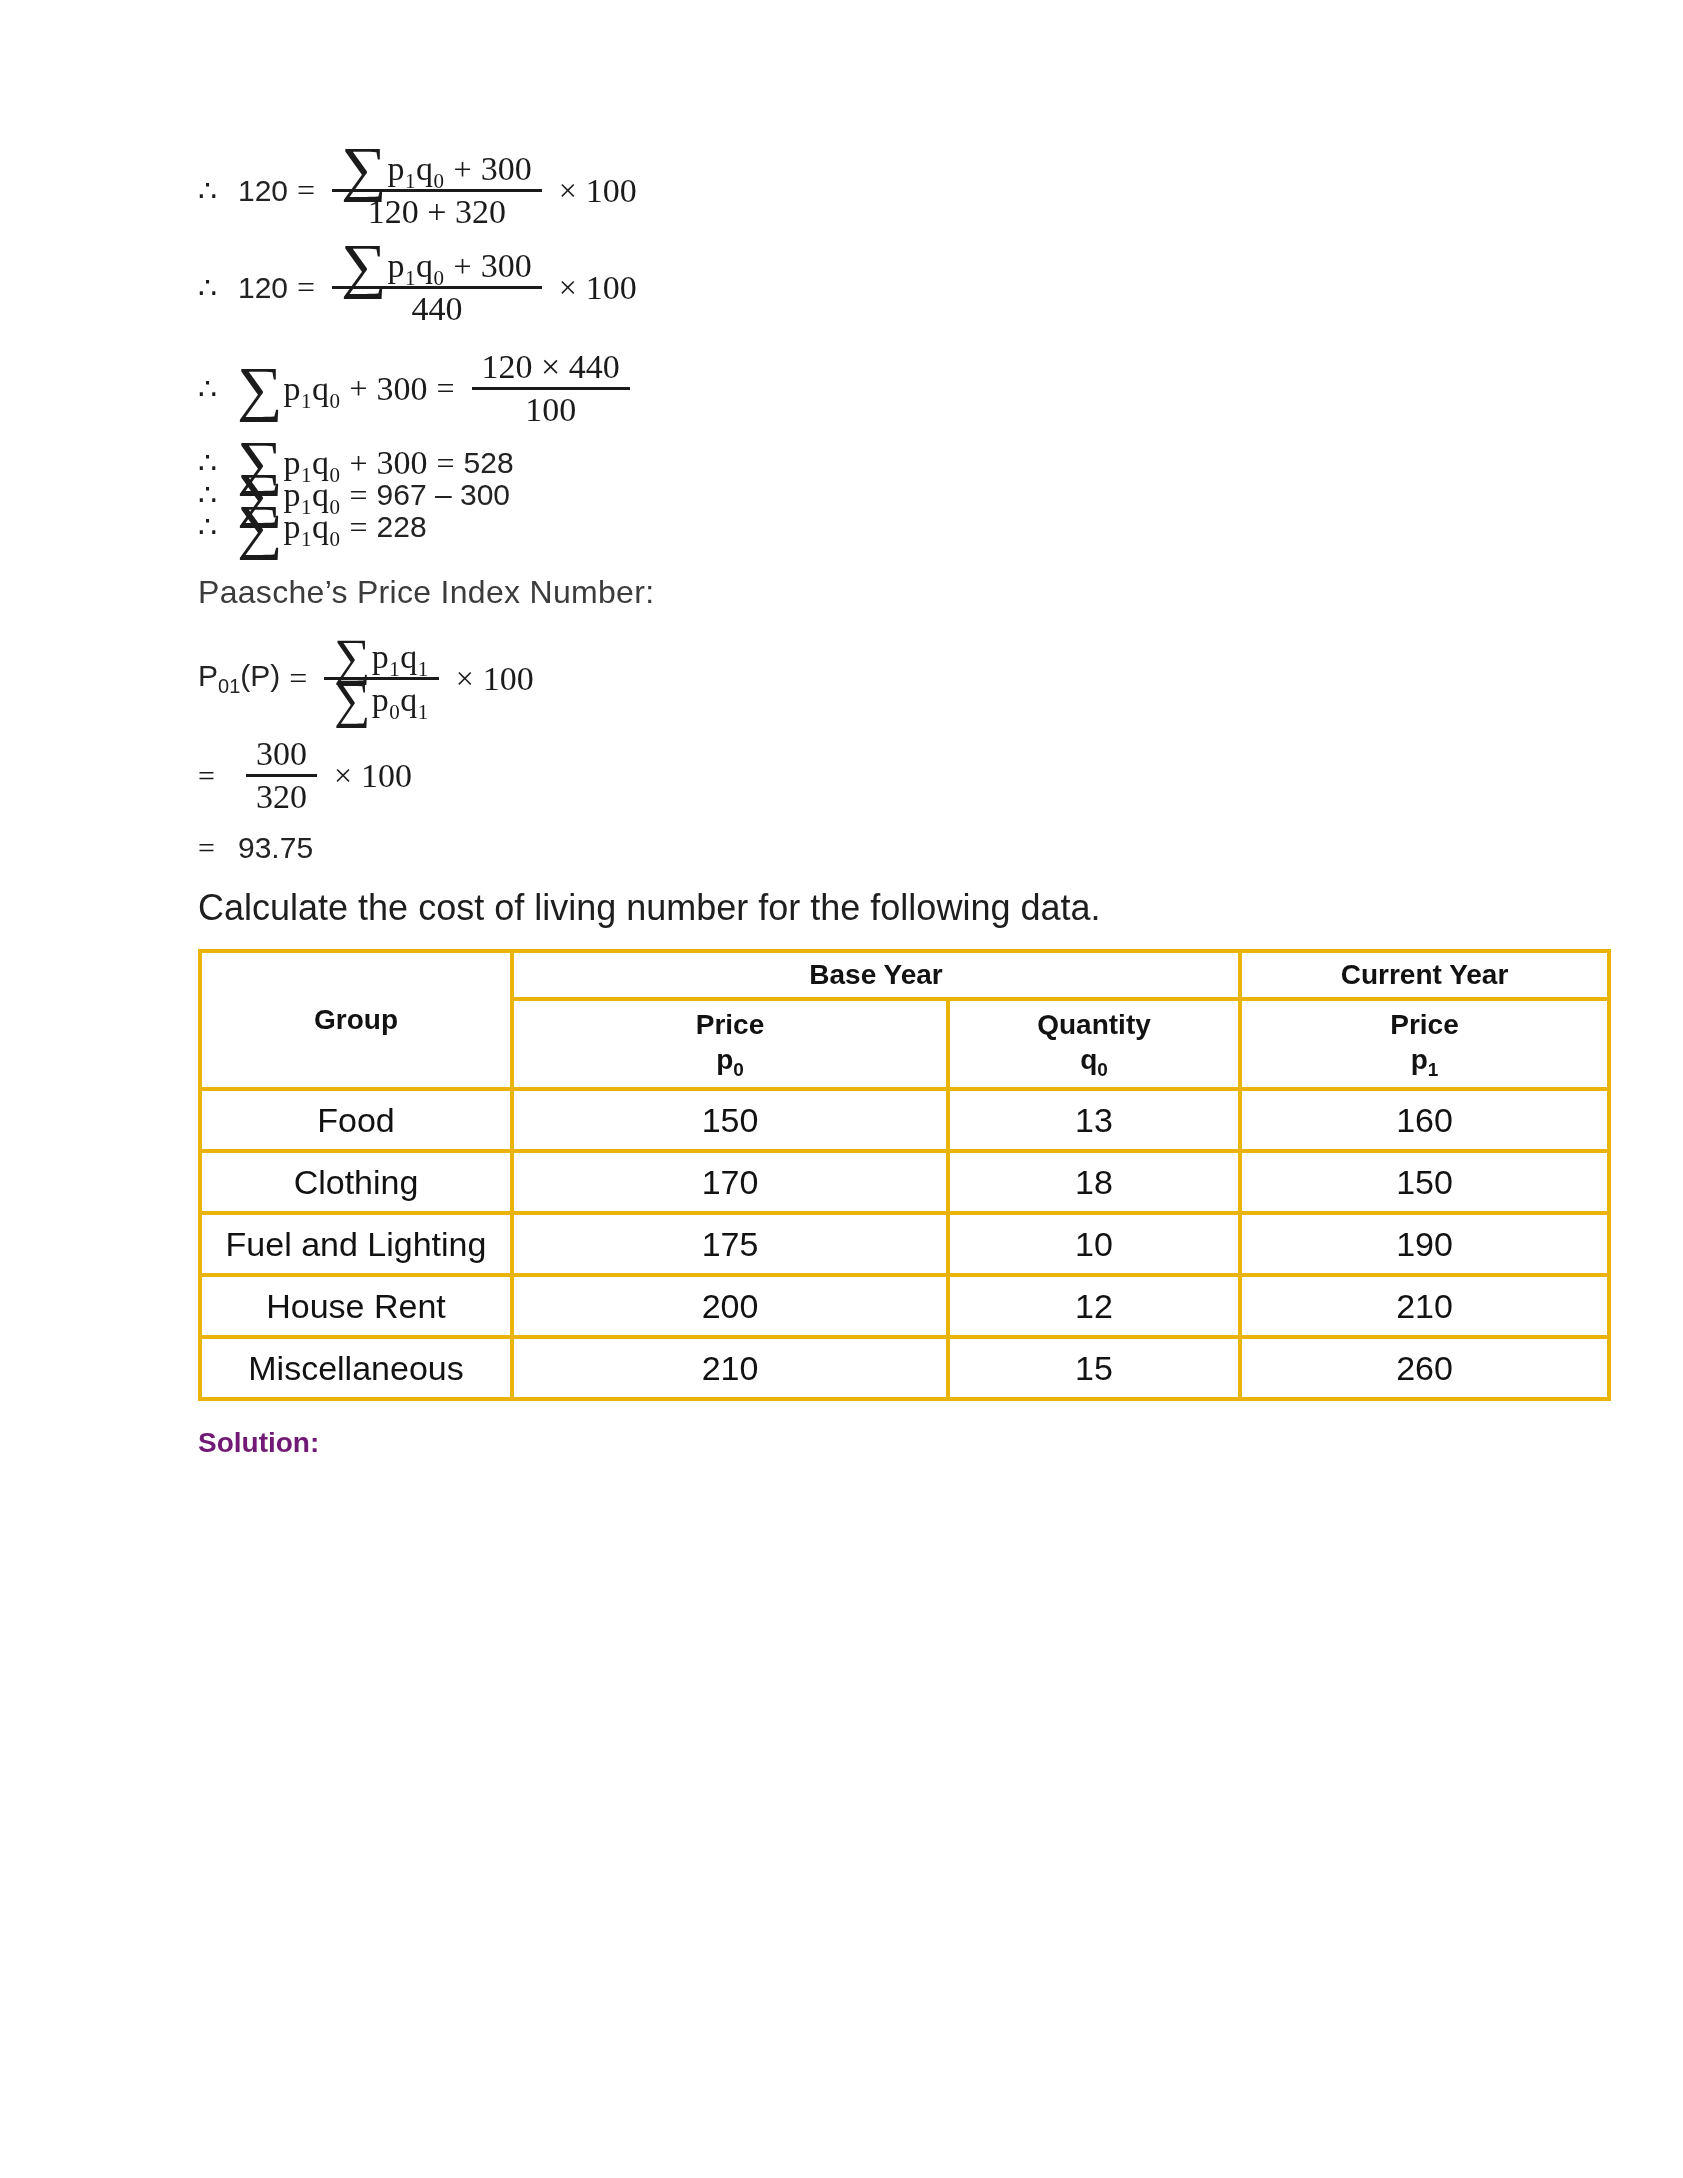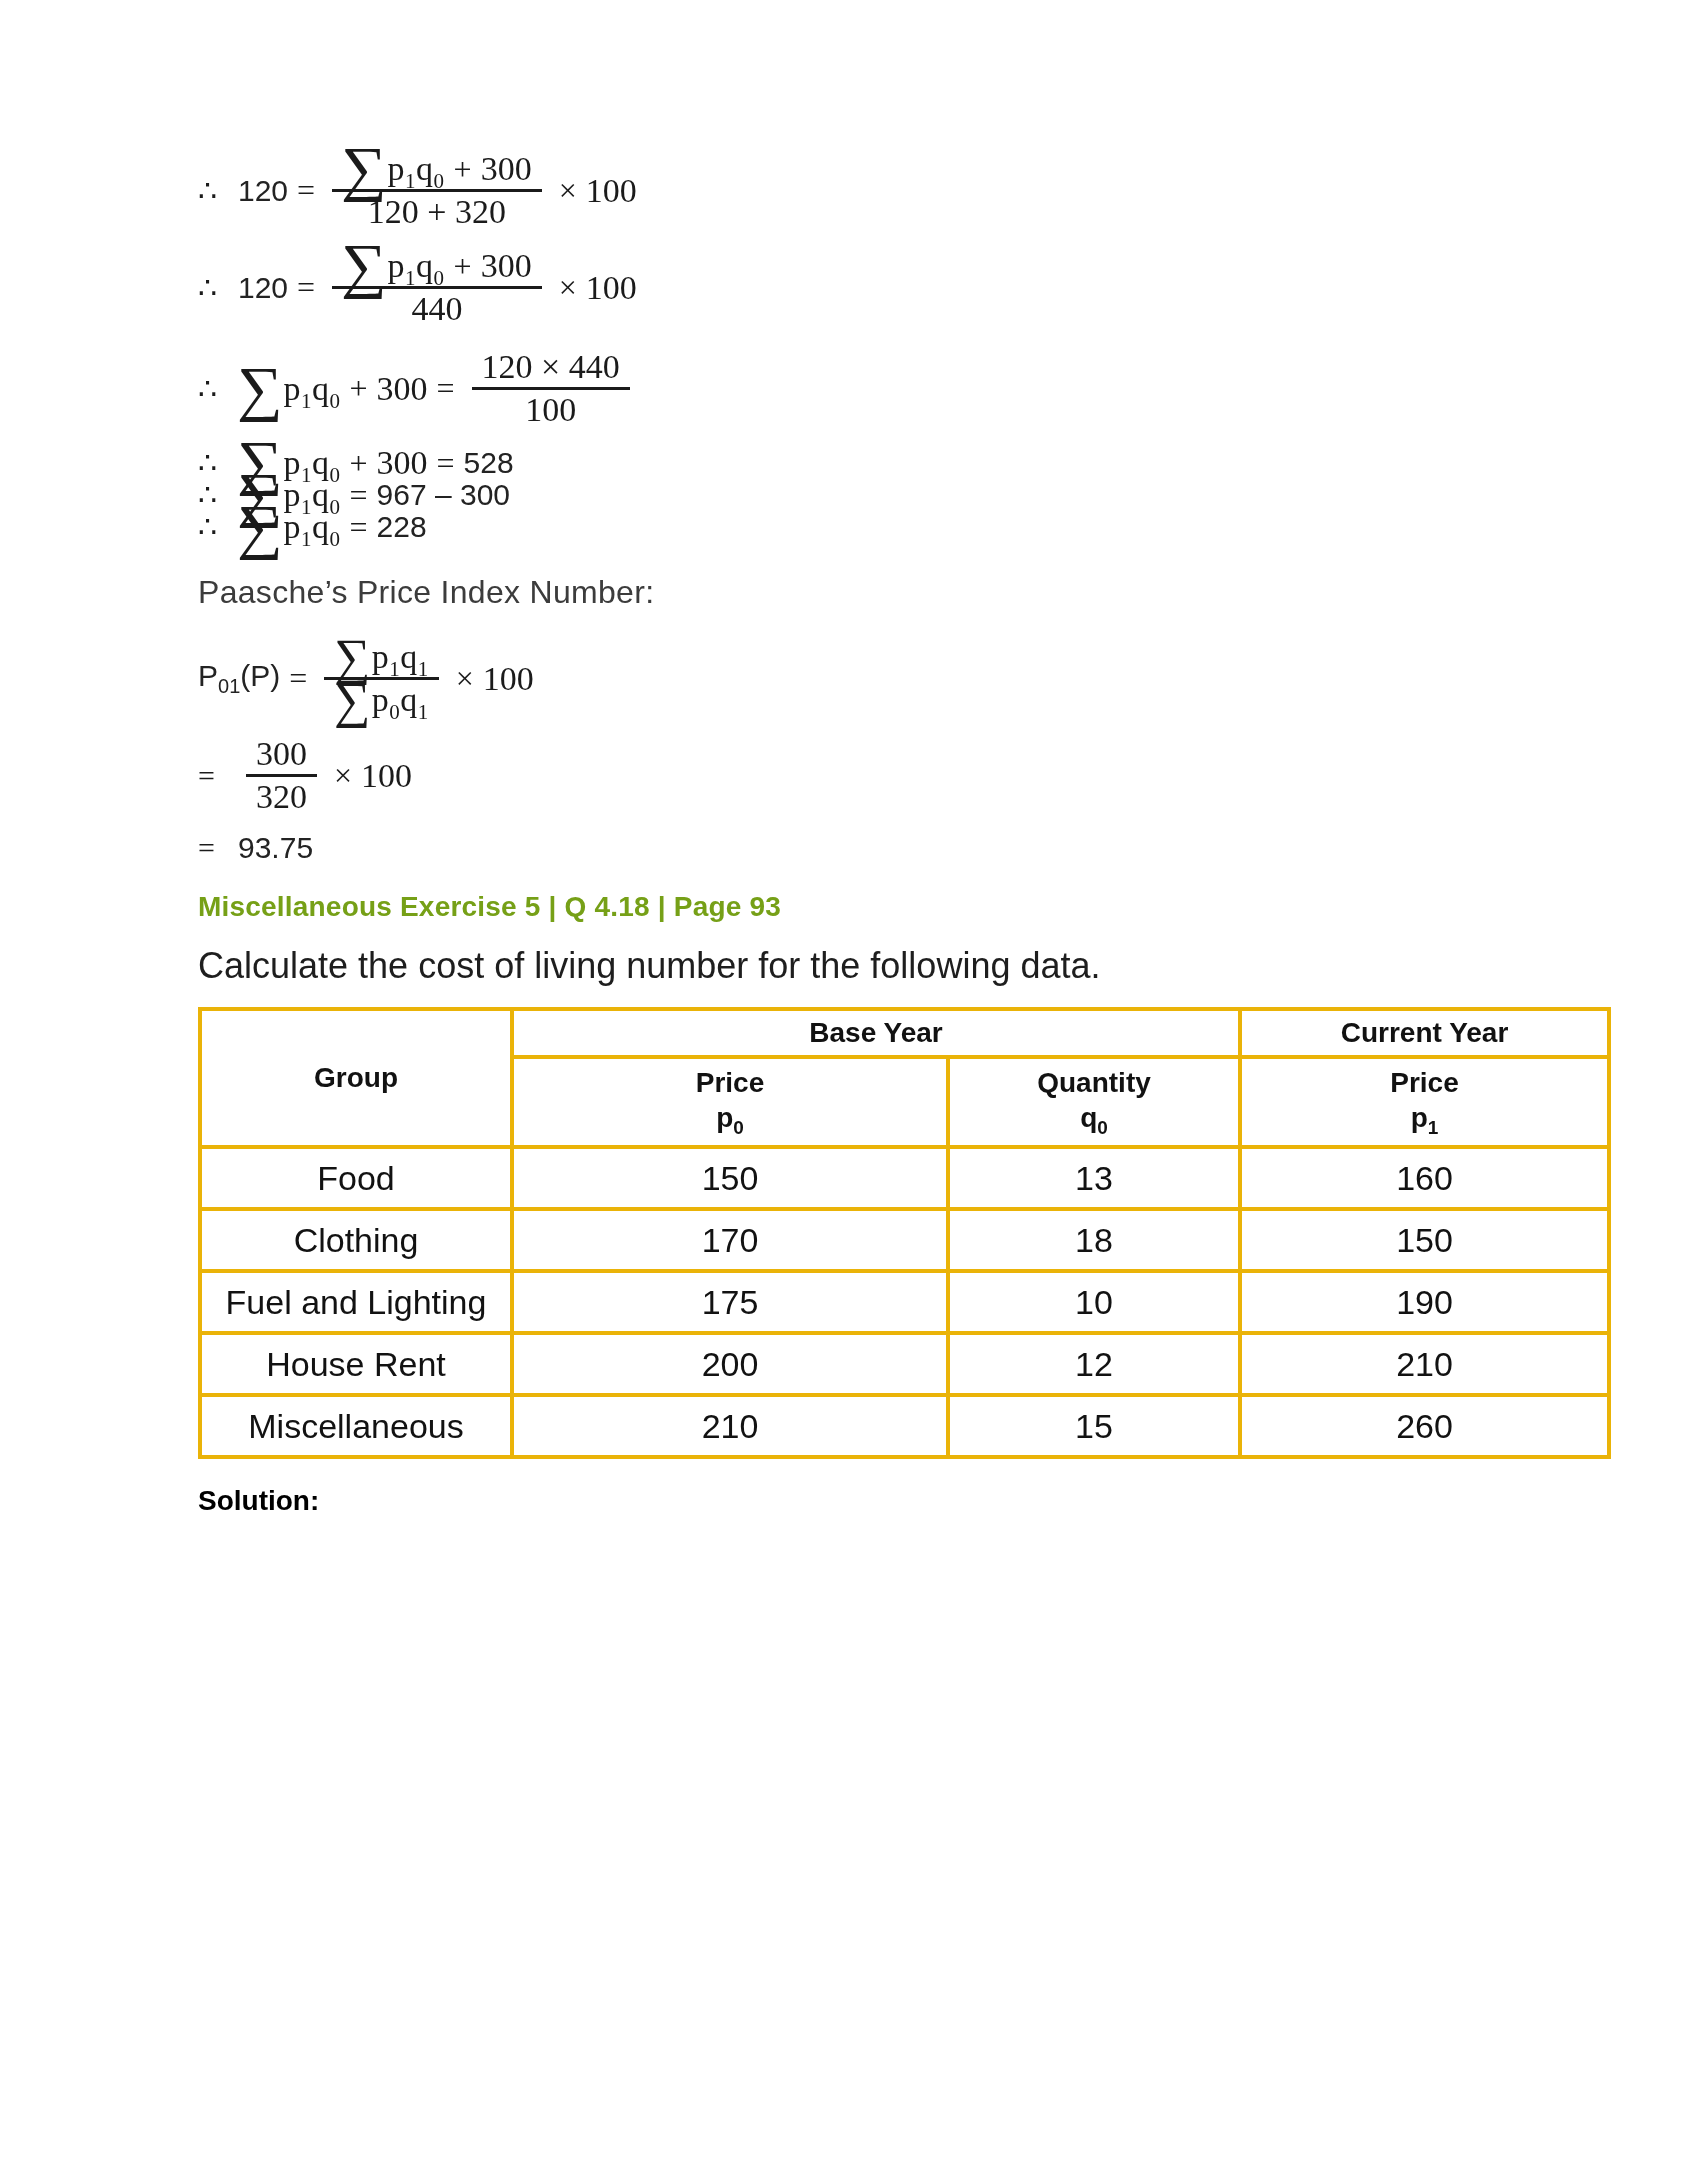--- a/index.html
+++ b/index.html
@@ -185,21 +185,21 @@
   }
   .col-group { width: 312px; }
   .col-p0    { width: 436px; }
   .col-q0    { width: 292px; }
   .col-p1    { width: 369px; }
 
   .solution-line {
     font-family: "Liberation Sans", sans-serif;
     font-size: 28px;
     font-weight: bold;
-    color: #000000;
+    color: #701a75;
     margin-top: 26px;
   }
 </style>
 </head>
 <body>
 
 <div class="page">
   <div class="content">
 
     <div class="eq eq-row">
@@ -321,23 +321,20 @@
       </span>
       <span class="op">×</span>
       <span class="num">100</span>
     </div>
 
     <div class="eq" style="margin-top:4px;">
       <span class="therefore" style="font-size:30px;">=</span>
       <span class="sans-num">93.75</span>
     </div>
 
-    <div class="green-head">
-      <span>Miscellaneous Exercise 5</span><span class="sep"> | </span><span>Q 4.18</span><span class="sep"> | </span><span>Page 93</span>
-    </div>
 
     <div class="plain-line">Calculate the cost of living number for the following data.</div>
 
     <table class="data">
       <colgroup>
         <col class="col-group">
         <col class="col-p0">
         <col class="col-q0">
         <col class="col-p1">
       </colgroup>

